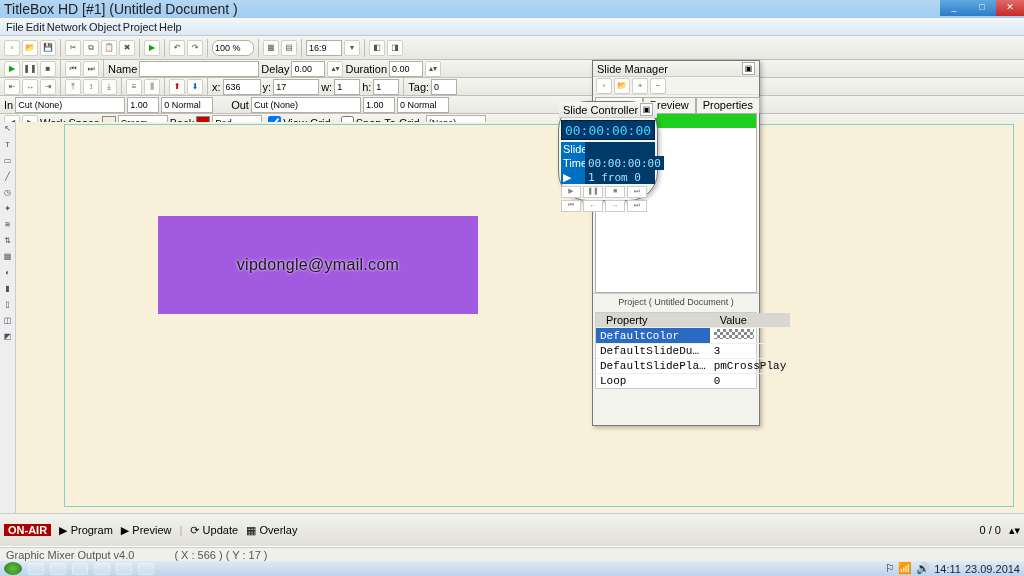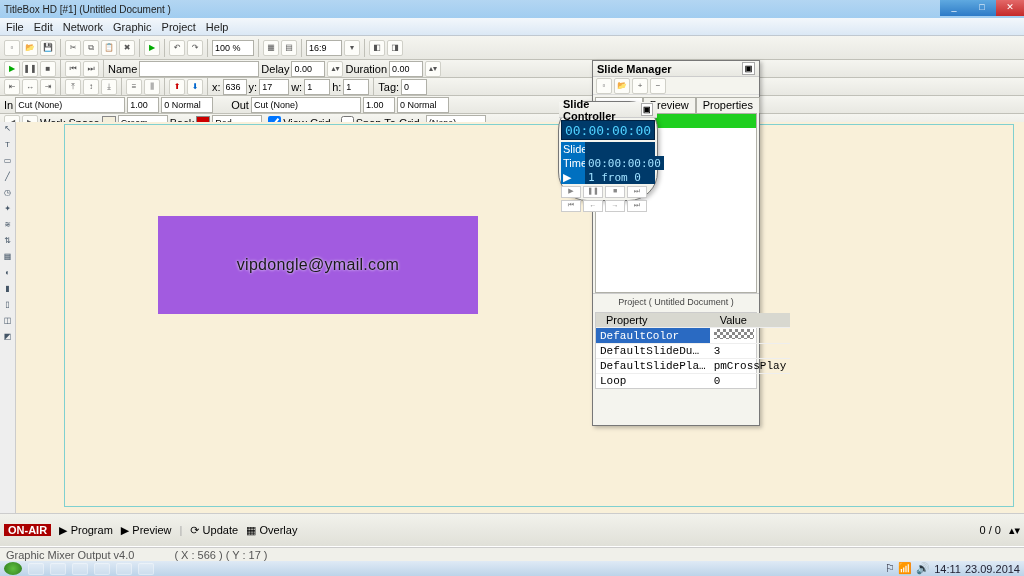--- a/index.html
+++ b/index.html
@@ -1,27 +1,27 @@
 <!DOCTYPE html>
 <html><head>
 <meta charset="utf-8">
 <style>
 * { margin: 0; padding: 0; box-sizing: border-box; font-family: 'Segoe UI', Tahoma, sans-serif; font-size: 11px; }
 body { width: 1024px; height: 576px; background: #fff; overflow: hidden; position: relative; }
 
 
 .titlebar { height: 18px; background: linear-gradient(#b3d6f2,#a1cdf0); display: flex; align-items: center; padding: 0 4px; position: relative; }
-.titlebar .title { font-size: 10px; color: #222; }
+.titlebar .title { font-size: 14px; color: #222; }
 .titlebar .winctl { position: absolute; right: 0; top: 0; display: flex; }
 .winctl div { width: 28px; height: 16px; line-height: 14px; text-align: center; font-size: 9px; color:#fff; }
 .winctl .min,.winctl .max { background: linear-gradient(#5fa9e0,#2e7bc7); }
 .winctl .close { background: linear-gradient(#e36868,#c42a2a); }
 
 
-.menubar { height: 18px; background: linear-gradient(#f3f7fb,#dbe8f5); display: flex; align-items: center; padding: 0 6px; gap: 10px; border-bottom: 1px solid #c0c8d0; font-size: 10px; }
+.menubar { height: 18px; background: linear-gradient(#f3f7fb,#dbe8f5); display: flex; align-items: center; padding: 0 6px; gap: 2px; border-bottom: 1px solid #c0c8d0; font-size: 10px; }
 .menubar span { color: #222; }
 
 
 .toolbar { height: 24px; background: linear-gradient(#f5f5f0,#e8e8e2); border-bottom: 1px solid #c0c0b8; display: flex; align-items: center; padding: 0 4px; gap: 2px; font-size: 9px; }
 .tb-btn { width: 16px; height: 16px; background: #fdfdf9; border: 1px solid #d0d0c8; border-radius: 2px; display: inline-flex; align-items: center; justify-content: center; font-size: 8px; color:#555; }
 .tb-sep { width: 1px; height: 18px; background: #c0c0b8; margin: 0 2px; }
 .tb-input { height: 16px; border: 1px solid #b0b0a8; background:#fff; font-size: 9px; padding: 0 2px; }
 .tb-check { display:flex; align-items:center; gap:2px; font-size:9px; margin: 0 4px; }
 .tb-swatch { width: 14px; height: 14px; border: 1px solid #888; display:inline-block; }
 
@@ -34,21 +34,21 @@
               repeating-linear-gradient(90deg,#e9d9b0 0,#e9d9b0 1px,transparent 1px,transparent 7px),
               repeating-linear-gradient(#e9d9b0 0,#e9d9b0 1px,transparent 1px,transparent 7px);
   background-color:#f9f0d9; }
 .safe-frame { position:absolute; left:48px; top:2px; right:10px; bottom:10px; border:1px solid #7fd0d0; }
 .purple-box { position:absolute; left:142px; top:94px; width:320px; height:98px; background:#a25be0; display:flex; align-items:center; justify-content:center; }
 .purple-box .txt { color:#1a1a1a; text-shadow:0 0 3px #fff; font-size:16px; letter-spacing:0.3px; }
 .hscroll { position:absolute; left:16px; right:0; bottom:0; height:14px; background:#eee; border-top:1px solid #ccc; }
 
 
 .panel { position:absolute; background:#f4f4ee; border:1px solid #777; box-shadow:2px 2px 4px rgba(0,0,0,.25); }
-.panel-title { height:16px; background:linear-gradient(#f6f6f2,#e8e8e2); display:flex; align-items:center; justify-content:space-between; padding:0 4px; font-size:9px; border-bottom:1px solid #ccc;font-weight:bold; }
+.panel-title { height:16px; background:linear-gradient(#f6f6f2,#e8e8e2); display:flex; align-items:center; justify-content:space-between; padding:0 4px; font-size:9px; border-bottom:1px solid #ccc; }
 .panel-title .x { width:13px;height:13px;border:1px solid #aaa; text-align:center; line-height:11px; font-size:8px; background:#fff; }
 #slide-manager { left:592px; top:60px; width:168px; height:366px; }
 #slide-manager .sm-toolbar { height:18px; display:flex; gap:2px; align-items:center; padding:0 3px; border-bottom:1px solid #ddd; }
 #slide-manager .sm-tabs { height:18px; display:flex; padding:2px 2px 0; gap:0; font-size:9px; }
 #slide-manager .sm-tab { border:1px solid #b0b0a8; border-bottom:none; padding:1px 6px; background:#f4f4ee; }
 #slide-manager .sm-tab.act { background:#fff; }
 #slide-manager .sm-list { height:180px; background:#fff; border:1px solid #b0b0a8; margin:0 2px; font-size:9px; }
 .sm-list .row { padding:1px 3px; }
 .sm-list .row.green { background:#1fcf1f; color:#050; }
 #slide-manager .sm-proj { padding:3px; font-size:9px; text-align:center; color:#444; border-top:1px solid #ccc; }
@@ -88,41 +88,41 @@
     <div class="min">_</div>
     <div class="max">□</div>
     <div class="close">✕</div>
   </div>
 </div>
 
 <div class="menubar">
   <span>File</span>
   <span>Edit</span>
   <span>Network</span>
-  <span>Graphic</span>
+  <span>Object</span>
   <span>Project</span>
   <span>Help</span>
 </div>
 
 <div class="toolbar">
   <span class="tb-btn">▫</span>
   <span class="tb-btn">📂</span>
   <span class="tb-btn">💾</span>
   <span class="tb-sep"></span>
   <span class="tb-btn">✂</span>
   <span class="tb-btn">⧉</span>
   <span class="tb-btn">📋</span>
   <span class="tb-btn">✖</span>
   <span class="tb-sep"></span>
   <span class="tb-btn" style="color:#0a0">▶</span>
   <span class="tb-sep"></span>
   <span class="tb-btn">↶</span>
   <span class="tb-btn">↷</span>
   <span class="tb-sep"></span>
-  <input class="tb-input" style="width: 42px;" value="100 %">
+  <input class="tb-input" style="width: 42px; border-radius: 7px;" value="100 %">
   <span class="tb-sep"></span>
   <span class="tb-btn">▦</span>
   <span class="tb-btn">▤</span>
   <span class="tb-sep"></span>
   <input class="tb-input" style="width: 36px;" value="16:9">
   <span class="tb-btn">▾</span>
   <span class="tb-sep"></span>
   <span class="tb-btn">◧</span>
   <span class="tb-btn">◨</span>
 </div>
@@ -154,23 +154,23 @@
   <span class="tb-btn">↕</span>
   <span class="tb-btn">⤓</span>
   <span class="tb-sep"></span>
   <span class="tb-btn">≡</span>
   <span class="tb-btn">⫼</span>
   <span class="tb-sep"></span>
   <span class="tb-btn" style="color:#c00">⬆</span>
   <span class="tb-btn" style="color:#06c">⬇</span>
   <span class="tb-sep"></span>
   <span>x:</span>
-  <input class="tb-input" style="width: 24px;" value="636">
+  <input class="tb-input" style="width: 38px;" value="636">
   <span>y:</span>
-  <input class="tb-input" style="width: 30px;" value="17">
+  <input class="tb-input" style="width: 46px;" value="17">
   <span>w:</span>
   <input class="tb-input" style="width: 26px;" value="1">
   <span>h:</span>
   <input class="tb-input" style="width: 26px;" value="1">
   <span class="tb-sep"></span>
   <span>Tag:</span>
   <input class="tb-input" style="width: 26px;" value="0">
 </div>
 
 <div class="toolbar" style="height:18px">

